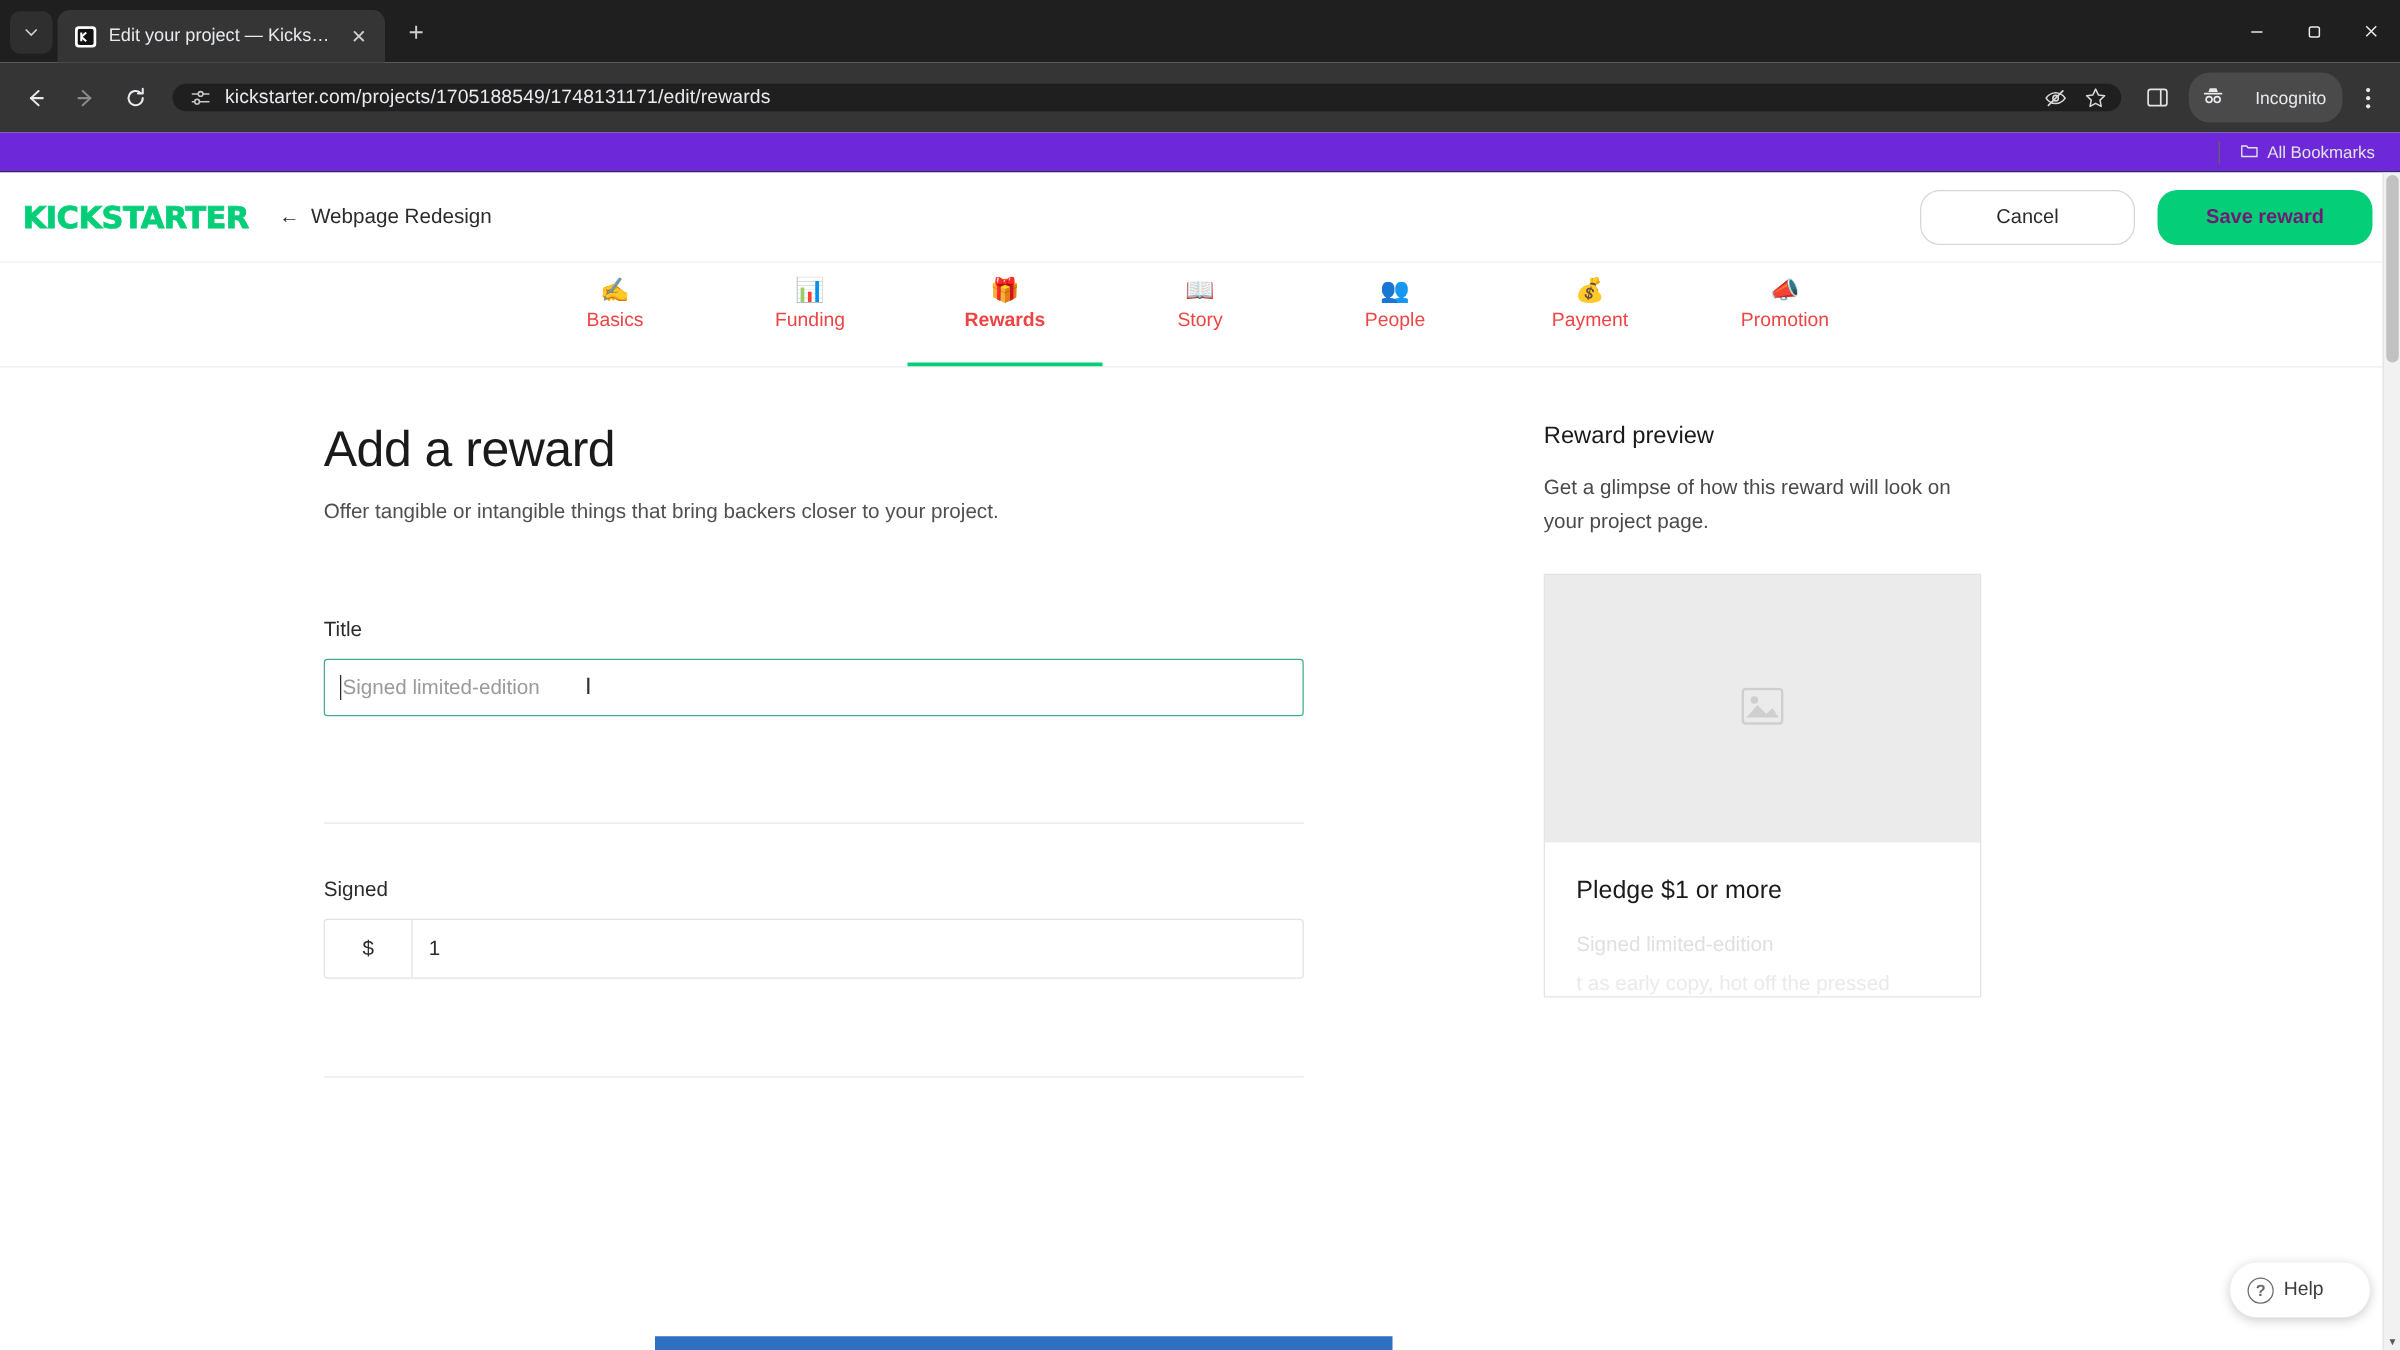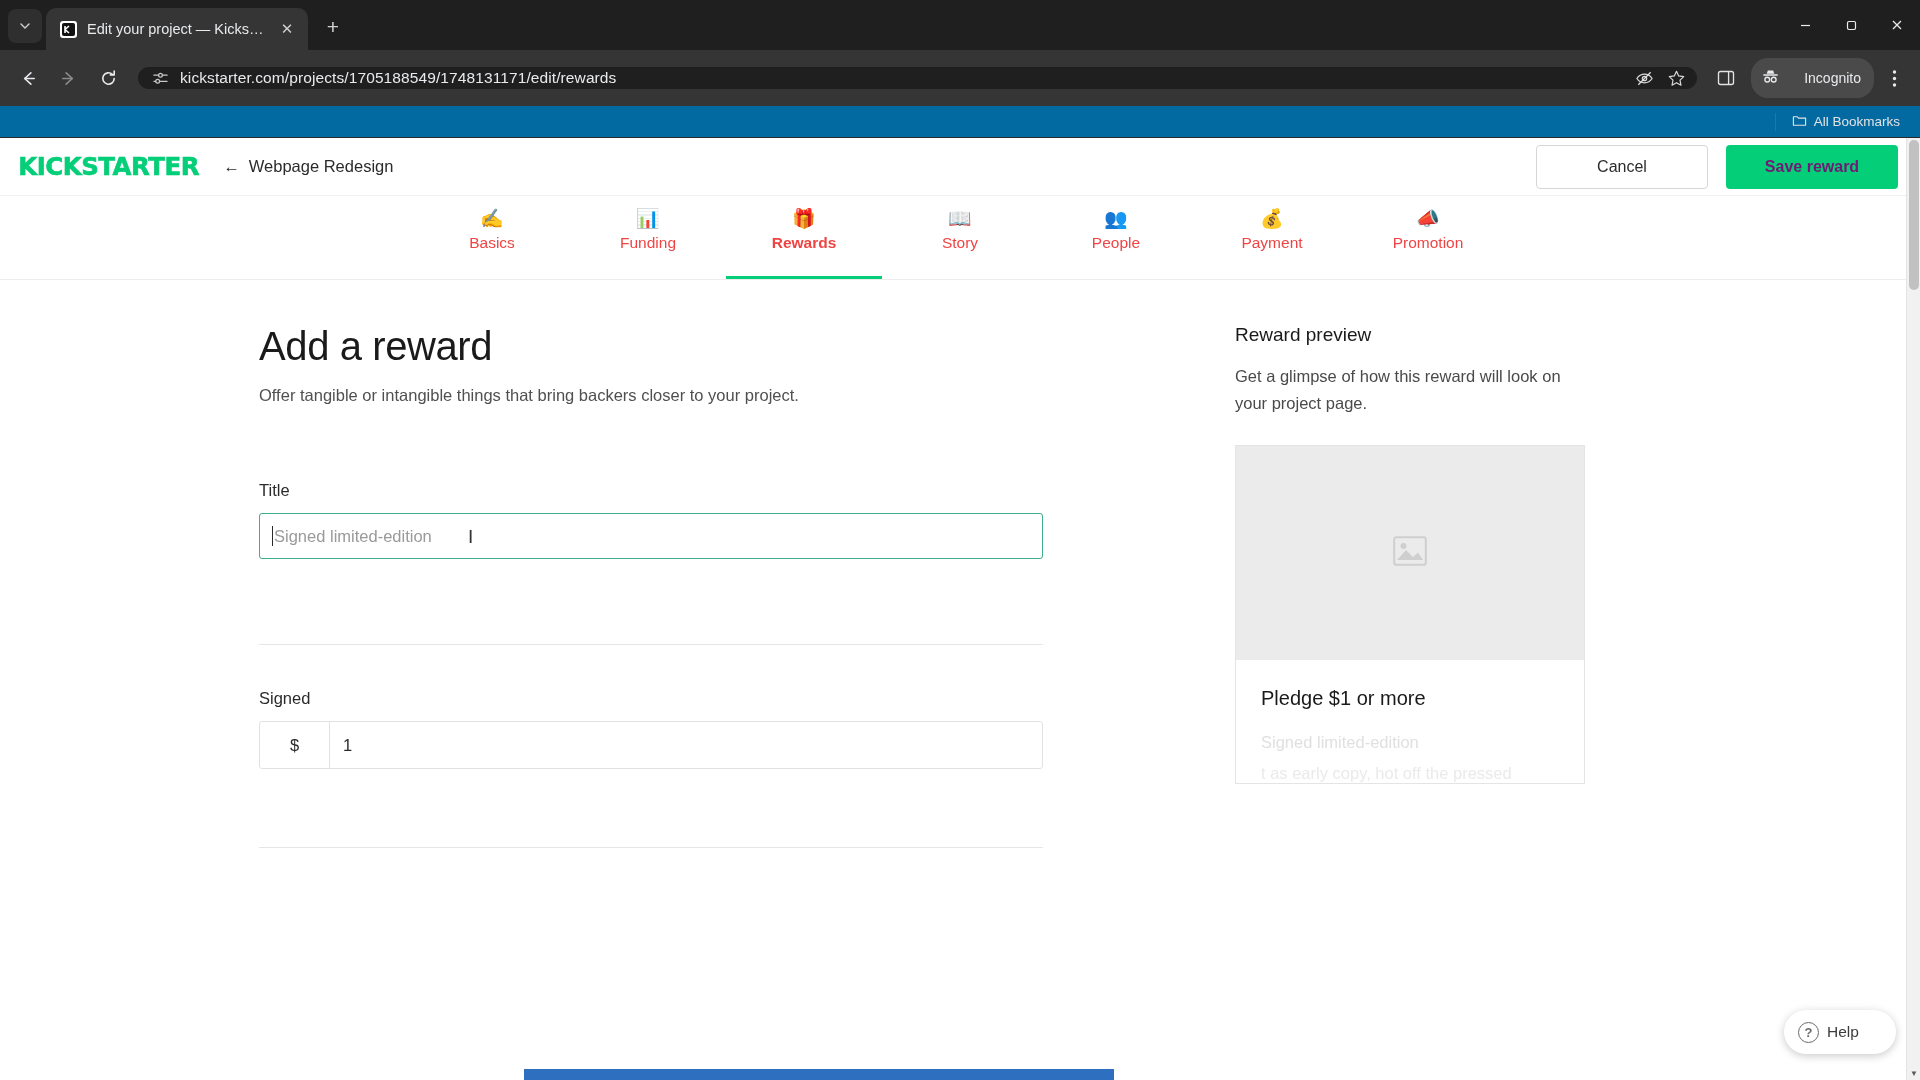--- a/index.html
+++ b/index.html
@@ -73,47 +73,47 @@
     justify-content: center; color: #e3e3e3; flex: none; }
   .incognito-pill {
     height: 40px; border-radius: 17px; background: #4a4a4a; display: flex;
     align-items: center; gap: 24px; padding: 0 13px 0 10px; color: #e8eaed;
     font-size: 14px; flex: none; margin-left: 4px;
   }
   .kebab { width: 32px; height: 34px; display: flex; align-items: center;
     justify-content: center; color: #e8eaed; flex: none; }
 
   .bookmarkbar {
-    height: 32px; background: #0369a1; display: flex; align-items: center;
+    height: 32px; background: #6d28d9; display: flex; align-items: center;
     justify-content: flex-end; padding-right: 14px; gap: 4px; flex: none;
     border-bottom: 1px solid #2b2b2b;
   }
   .bm-sep { width: 1px; height: 18px; background: #5f6368; margin-right: 6px; }
   .bm-item { display: flex; align-items: center; gap: 7px; color: #e3e3e3;
     font-size: 13.5px; padding: 3px 6px; border-radius: 4px; }
 
   
   .viewport { flex: 1; position: relative; background: #fff; overflow: hidden; }
 
   .ks-header {
-    height: 58px; background: #fff; display: flex; align-items: center;
+    height: 72px; background: #fff; display: flex; align-items: center;
     padding: 0 22px 0 20px; border-bottom: 1px solid #f0f0f0;
   }
   .ks-logo {
     font-family: "DejaVu Sans", sans-serif; font-weight: 700; font-size: 24px;
     color: #05ce78; letter-spacing: -0.5px; -webkit-text-stroke: 0.6px #05ce78;
     transform: scaleX(1.02);
   }
   .ks-back {
     margin-left: 26px; font-size: 16.5px; color: #2b2b2b; display: flex;
     align-items: center; gap: 9px;
   }
   .ks-header-spacer { flex: 1; }
   .btn {
-    height: 44px; border-radius: 4px; font-size: 16px; display: flex;
+    height: 44px; border-radius: 16px; font-size: 16px; display: flex;
     align-items: center; justify-content: center; cursor: pointer;
   }
   .btn-cancel { width: 172px; border: 1px solid #d6d6d6; background: #fff;
     color: #2b2b2b; margin-right: 18px; }
   .btn-save { width: 172px; background: #05ce78; color: #701a75; font-weight: 600; }
 
   .ks-tabs {
     height: 84px; display: flex; align-items: flex-start; justify-content: center;
     border-bottom: 1px solid #ececec; gap: 0px; padding-top: 4px;
   }

